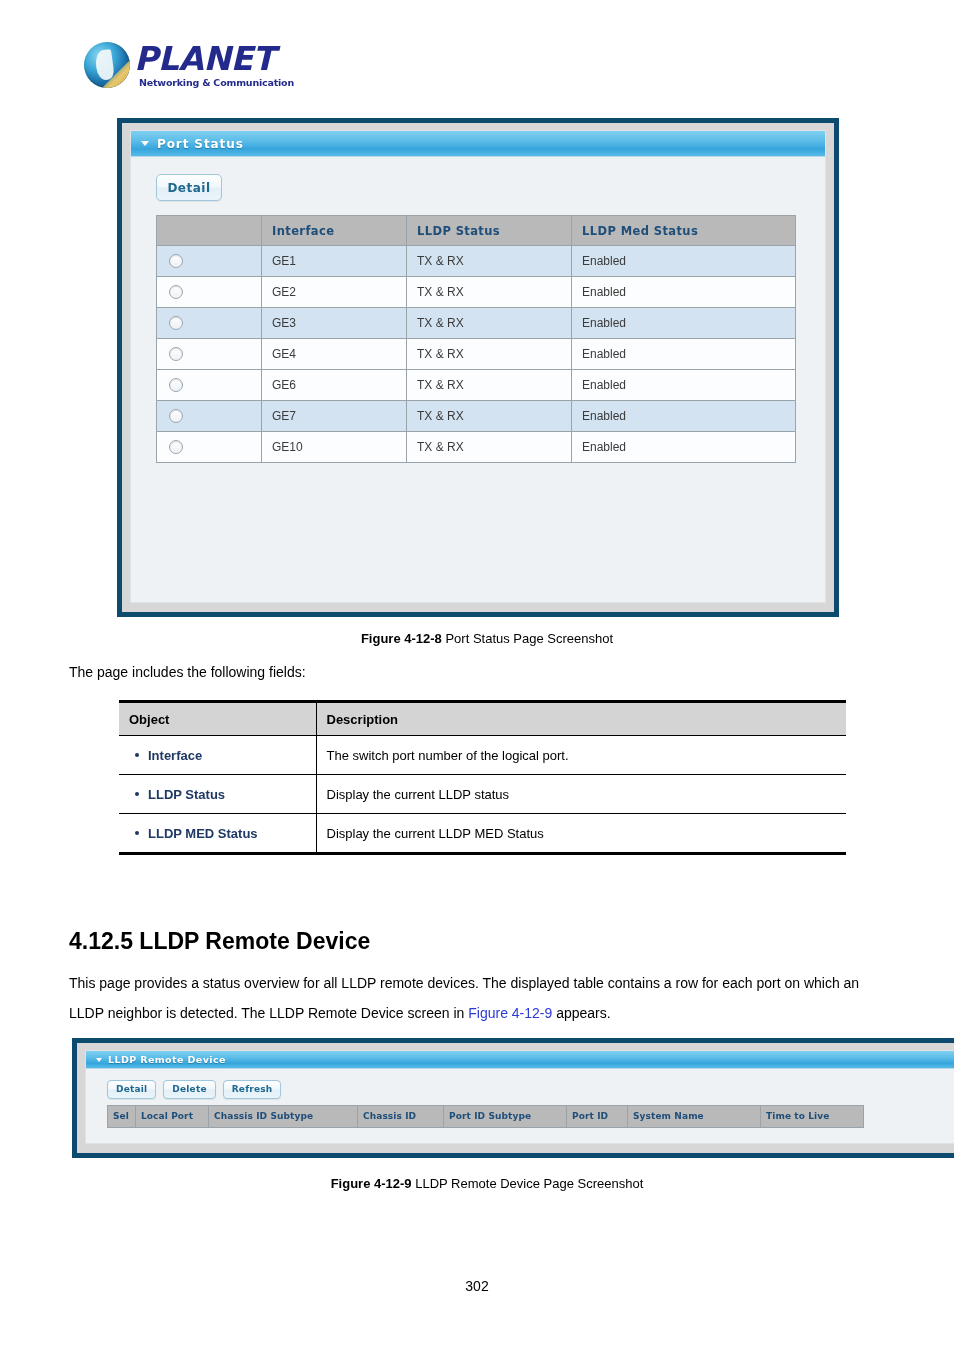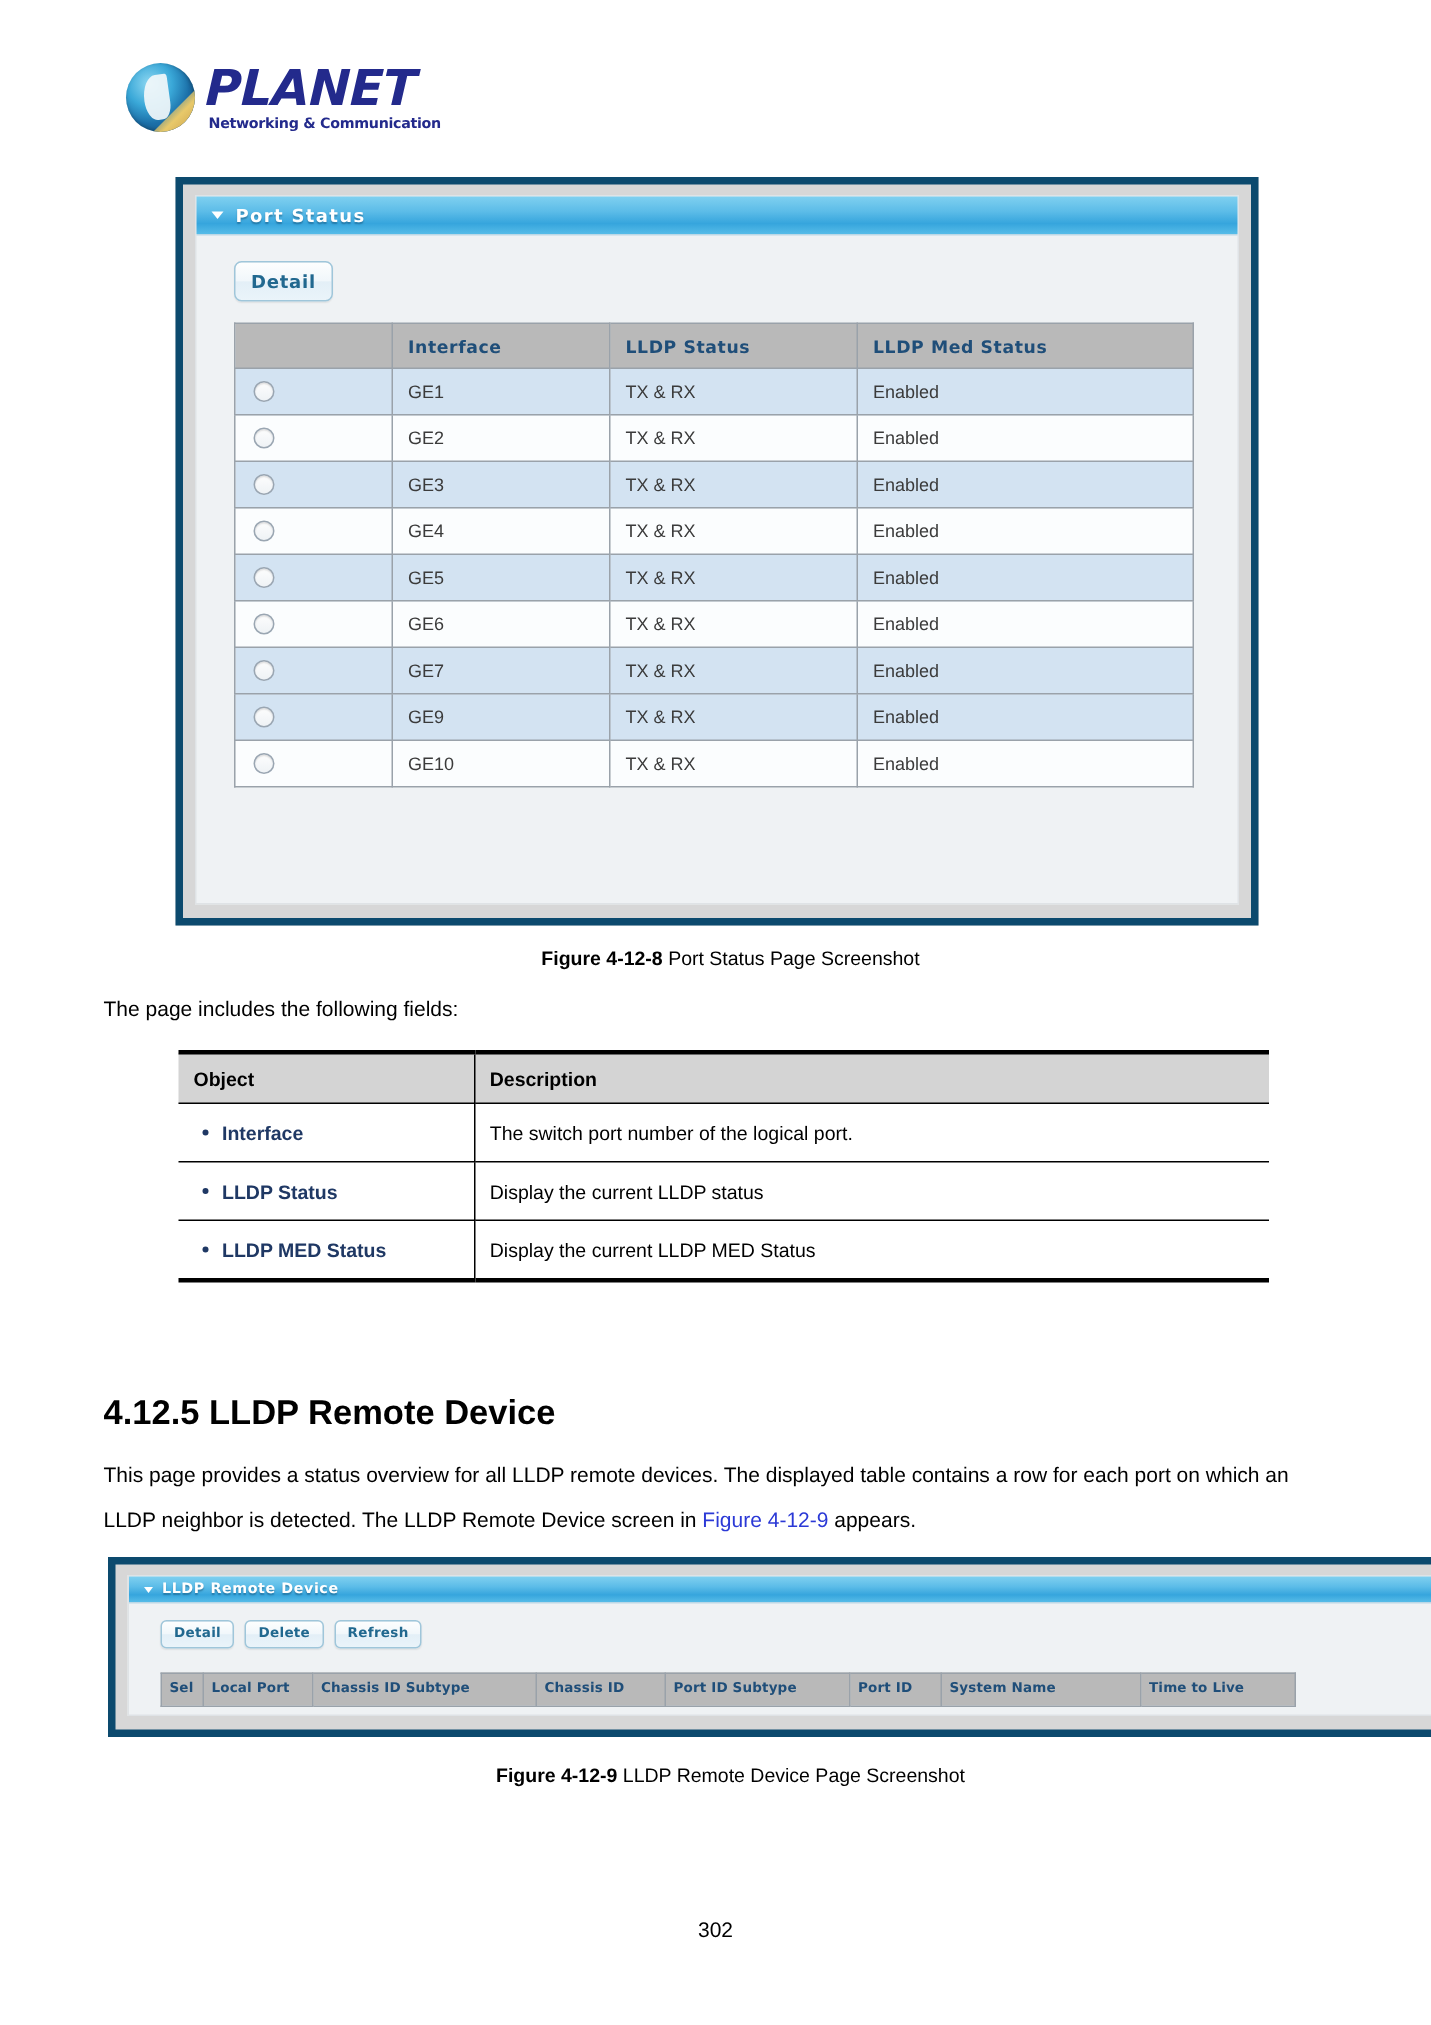--- a/index.html
+++ b/index.html
@@ -345,41 +345,29 @@
             <td>GE3</td>
             <td>TX &amp; RX</td>
             <td>Enabled</td>
           </tr>
           <tr class="even">
             <td class="radio-cell"><span class="radio"></span></td>
             <td>GE4</td>
             <td>TX &amp; RX</td>
             <td>Enabled</td>
           </tr>
+          <tr class="even">
+            <td class="radio-cell"><span class="radio"></span></td>
+            <td>GE6</td>
+            <td>TX &amp; RX</td>
+            <td>Enabled</td>
+          </tr>
           <tr class="odd">
             <td class="radio-cell"><span class="radio"></span></td>
-            <td>GE5</td>
-            <td>TX &amp; RX</td>
-            <td>Enabled</td>
-          </tr>
-          <tr class="even">
-            <td class="radio-cell"><span class="radio"></span></td>
-            <td>GE6</td>
-            <td>TX &amp; RX</td>
-            <td>Enabled</td>
-          </tr>
-          <tr class="odd">
-            <td class="radio-cell"><span class="radio"></span></td>
             <td>GE7</td>
-            <td>TX &amp; RX</td>
-            <td>Enabled</td>
-          </tr>
-          <tr class="odd">
-            <td class="radio-cell"><span class="radio"></span></td>
-            <td>GE9</td>
             <td>TX &amp; RX</td>
             <td>Enabled</td>
           </tr>
           <tr class="even">
             <td class="radio-cell"><span class="radio"></span></td>
             <td>GE10</td>
             <td>TX &amp; RX</td>
             <td>Enabled</td>
           </tr>
         </tbody>
@@ -437,21 +425,21 @@
       <span class="panel-title small">LLDP Remote Device</span>
     </div>
 
     <div style="padding:9px 0 0 21px;">
       <span style="display:inline-flex; gap:7px;">
         <button class="btn btn-sm">Detail</button>
         <button class="btn btn-sm">Delete</button>
         <button class="btn btn-sm">Refresh</button>
       </span>
 
-      <table class="gridtbl rd-table" style="margin-top:16px;">
+      <table class="gridtbl rd-table" style="margin-top:6px;">
         <colgroup>
           <col style="width:28px">
             <col style="width:73px">
             <col style="width:149px">
             <col style="width:86px">
           <col style="width:123px">
             <col style="width:61px">
             <col style="width:133px">
             <col style="width:103px">
         </colgroup>

